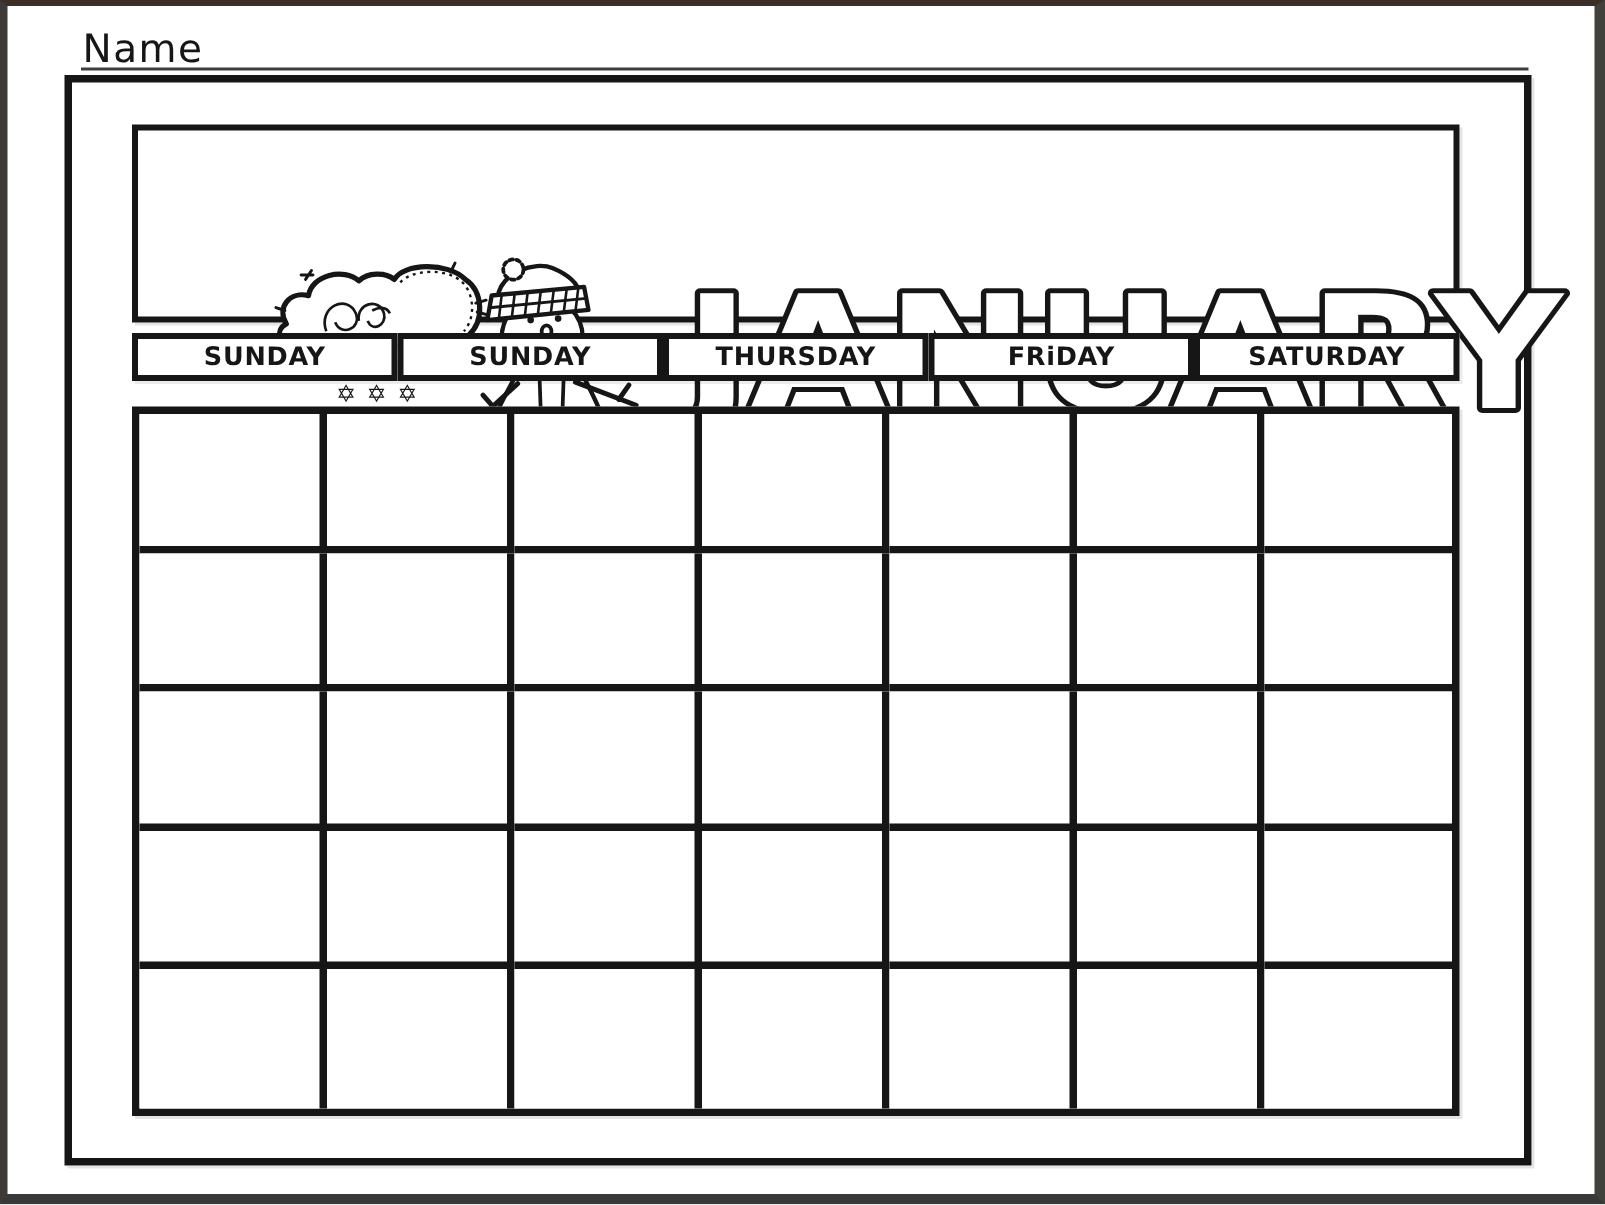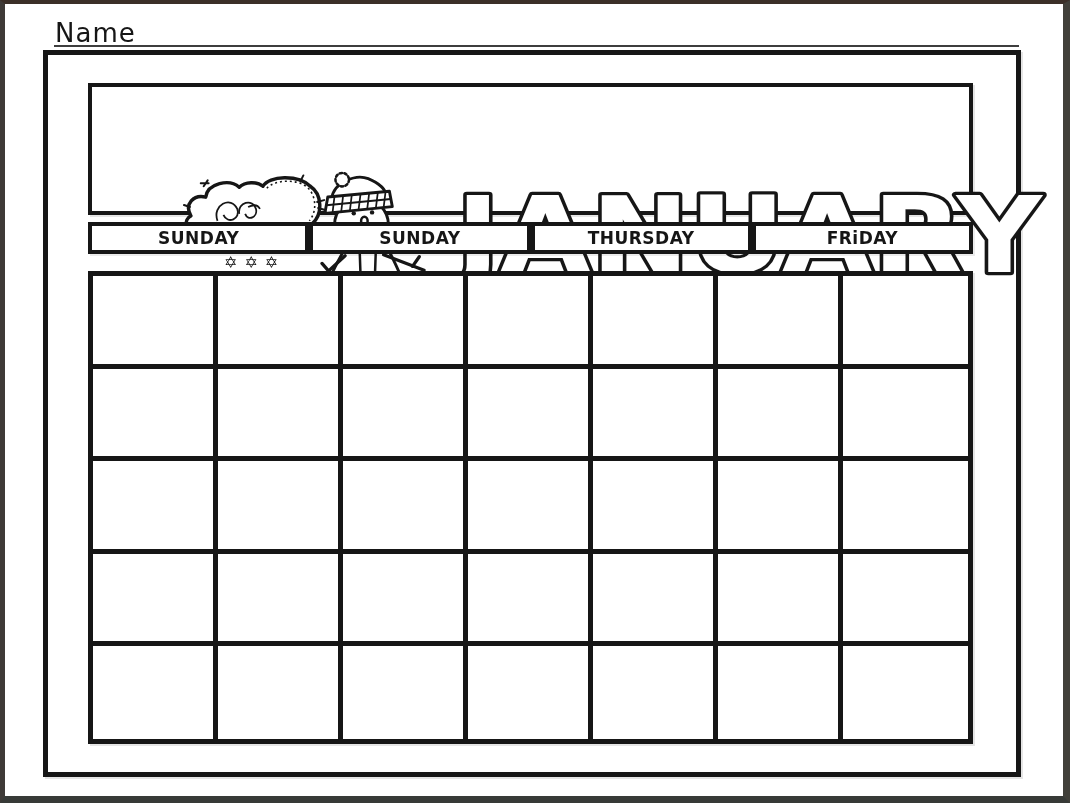--- a/index.html
+++ b/index.html
@@ -108,20 +108,21 @@
     <svg class="title-svg" width="614" height="122" viewBox="0 0 614 122">
       <text x="307" y="97" text-anchor="middle" textLength="586" lengthAdjust="spacingAndGlyphs" font-family="DejaVu Sans, Liberation Sans, sans-serif" font-size="105" font-weight="bold" fill="#ffffff" stroke="#161616" stroke-width="6.5" stroke-linejoin="round" paint-order="stroke">JANUARY</text>
     </svg>
   </div>
 
   <div class="weekday-row">
     <div class="weekday-cell">SUNDAY</div>
     <div class="weekday-cell">SUNDAY</div>
     <div class="weekday-cell">THURSDAY</div>
     <div class="weekday-cell">FRiDAY</div>
+    <div class="weekday-cell">SATURDAY</div>
   </div>
 
   <div class="grid">
     <div class="grid-inner">
         <div class="cell"></div>
         <div class="cell"></div>
         <div class="cell"></div>
         <div class="cell"></div>
         <div class="cell"></div>
         <div class="cell"></div>

